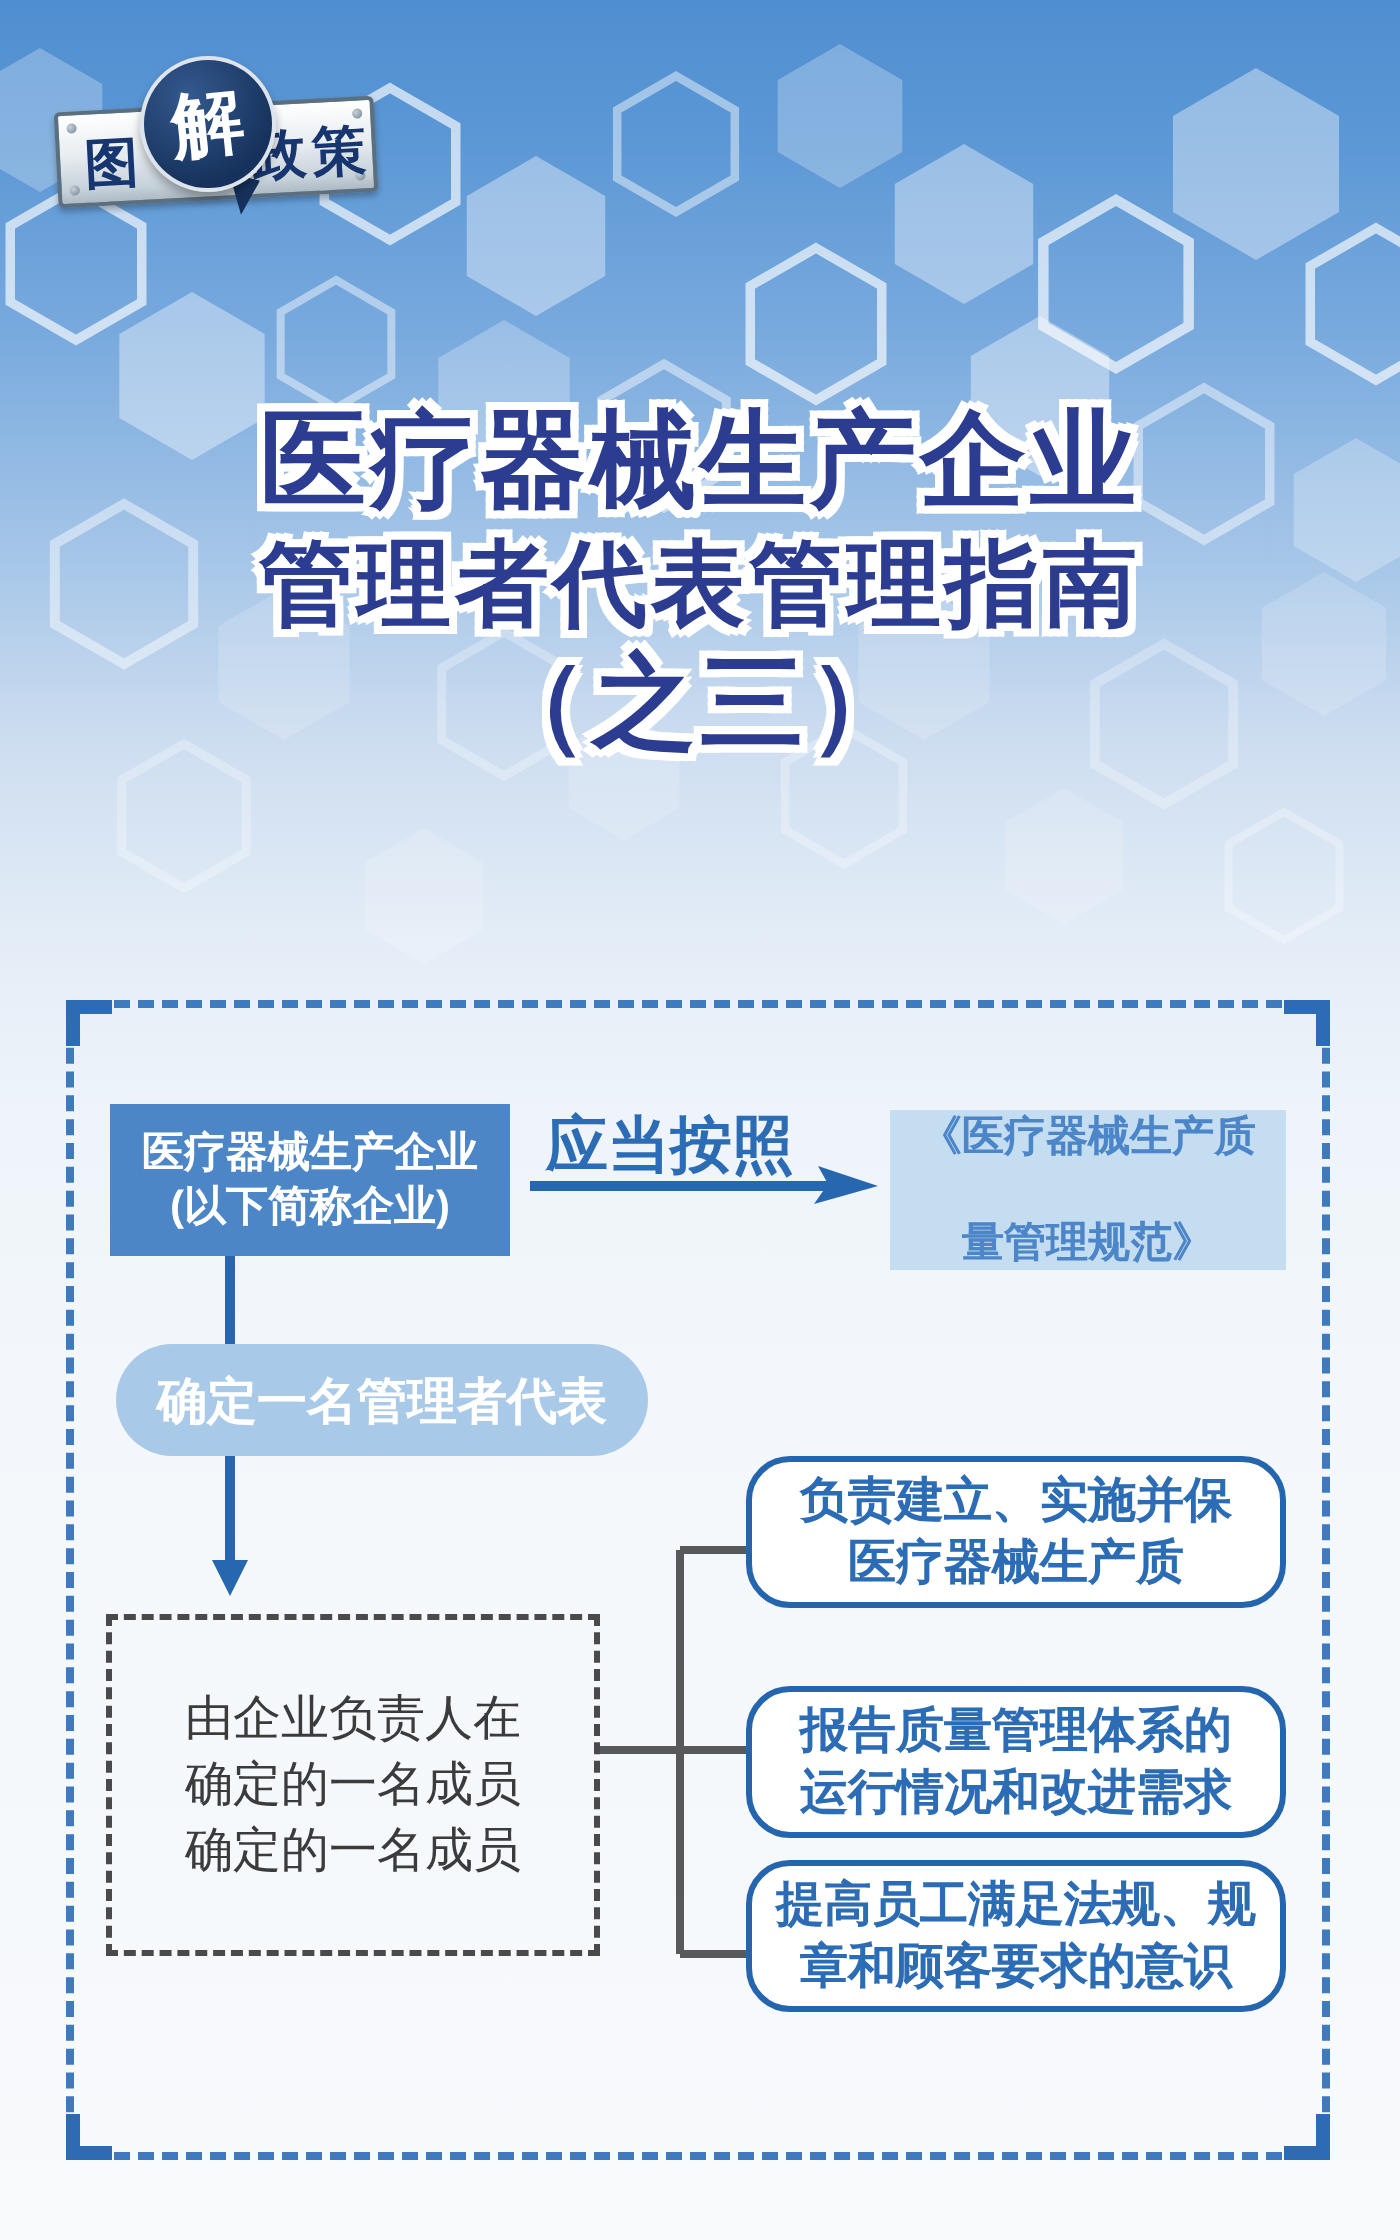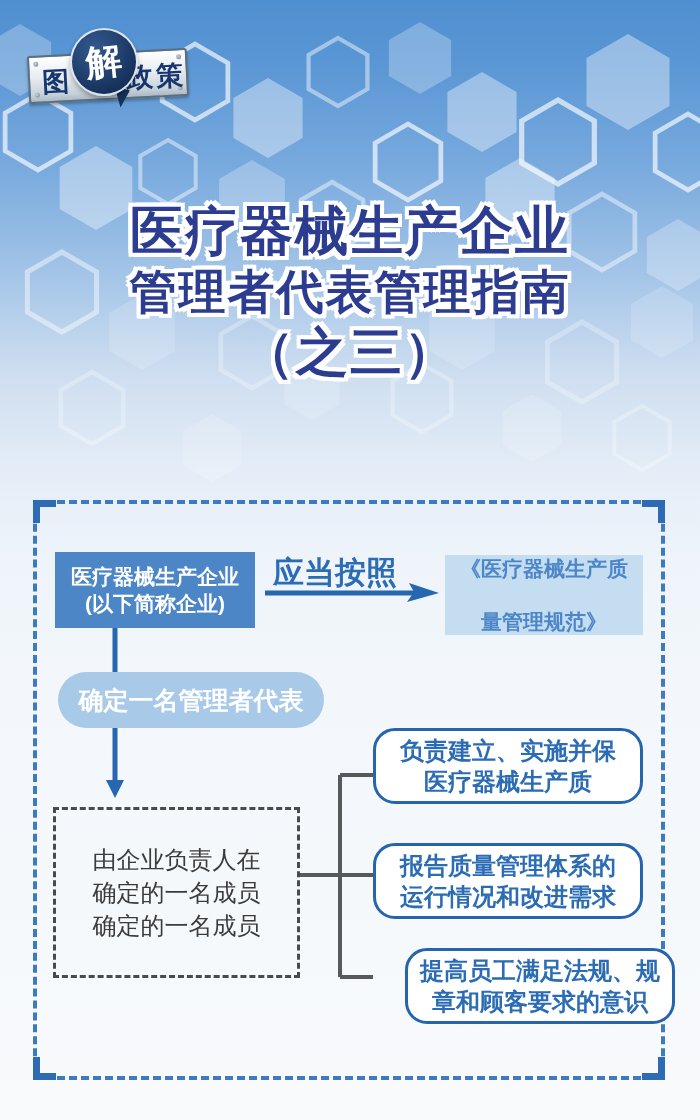--- a/index.html
+++ b/index.html
@@ -56,21 +56,21 @@
   #arrow-label{left:208px;top:52px;width:180px;height:34px;color:#2b6cb5;
     font-weight:bold;font-size:31px;}
   #standard-box{left:408px;top:51px;width:198px;height:80px;background:#c5ddf1;
     color:#4c86c8;font-weight:bold;font-size:21px;line-height:27px;gap:26px;}
   #appoint-pill{left:21px;top:168px;width:266px;height:56px;background:#a9c9e9;
     border-radius:28px;color:#ffffff;font-weight:bold;font-size:25px;}
   #member-box{left:16px;top:303px;width:247px;height:171px;border:3px dashed #4a4a4a;
     color:#3b3b3b;font-size:24px;line-height:33px;background:transparent;}
   .duty{left:336px;width:270px;height:76px;background:#ffffff;border:3px solid #2465ae;
     border-radius:22px;color:#2b6cb5;font-weight:bold;font-size:24px;line-height:31px;}
-  #duty-0{top:224px;} #duty-1{top:339px;} #duty-2{top:444px;margin-left:32px;}
+  #duty-0{top:224px;} #duty-1{top:339px;} #duty-2{top:426px;}
 </style>
 </head>
 <body>
 
 <div id="page">
 
   <svg id="hexes" width="700" height="500">
     <defs>
       <polygon id="hx" points="0,-40 34.6,-20 34.6,20 0,40 -34.6,20 -34.6,-20"></polygon>
     </defs>

